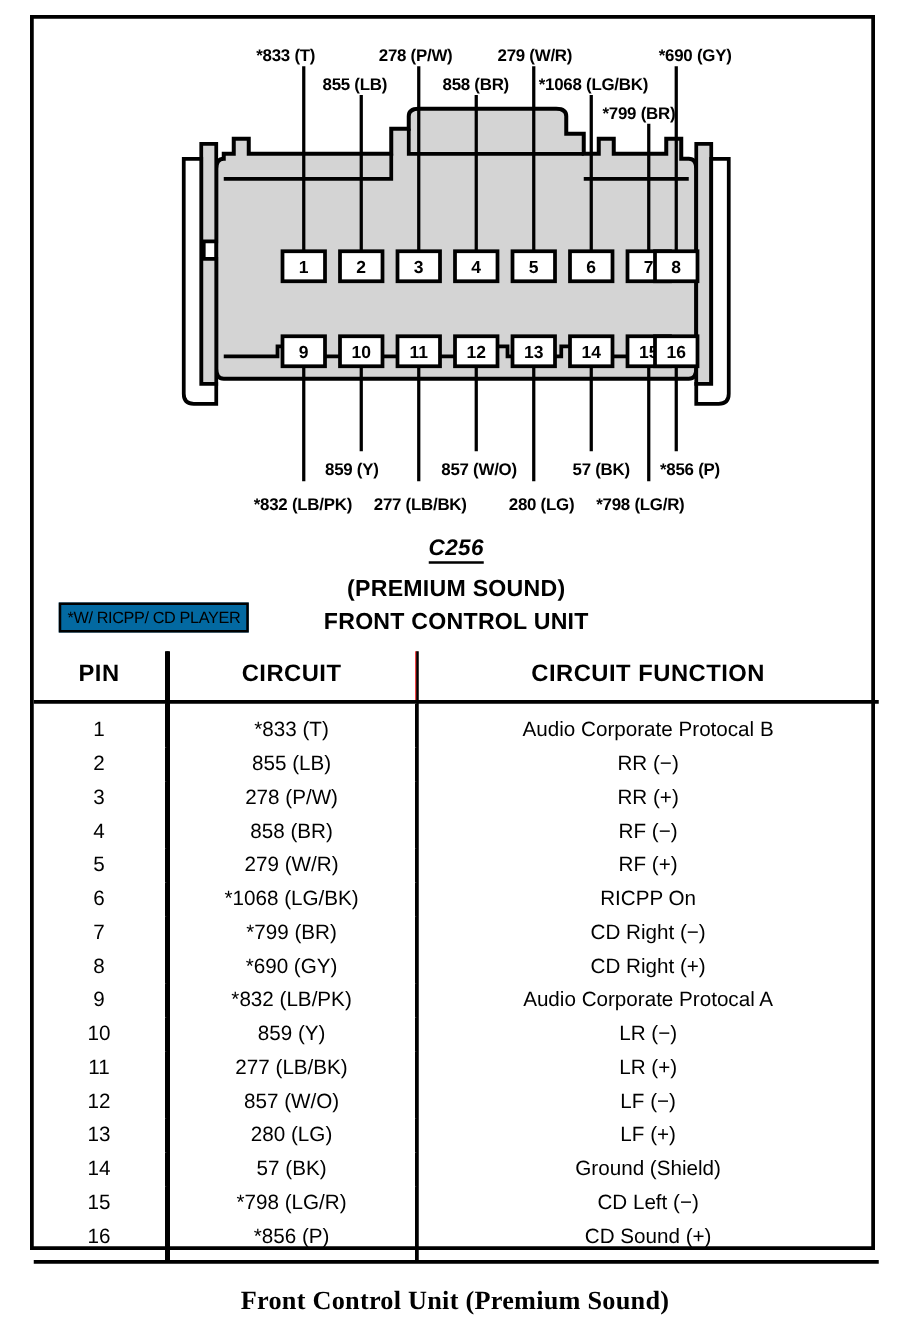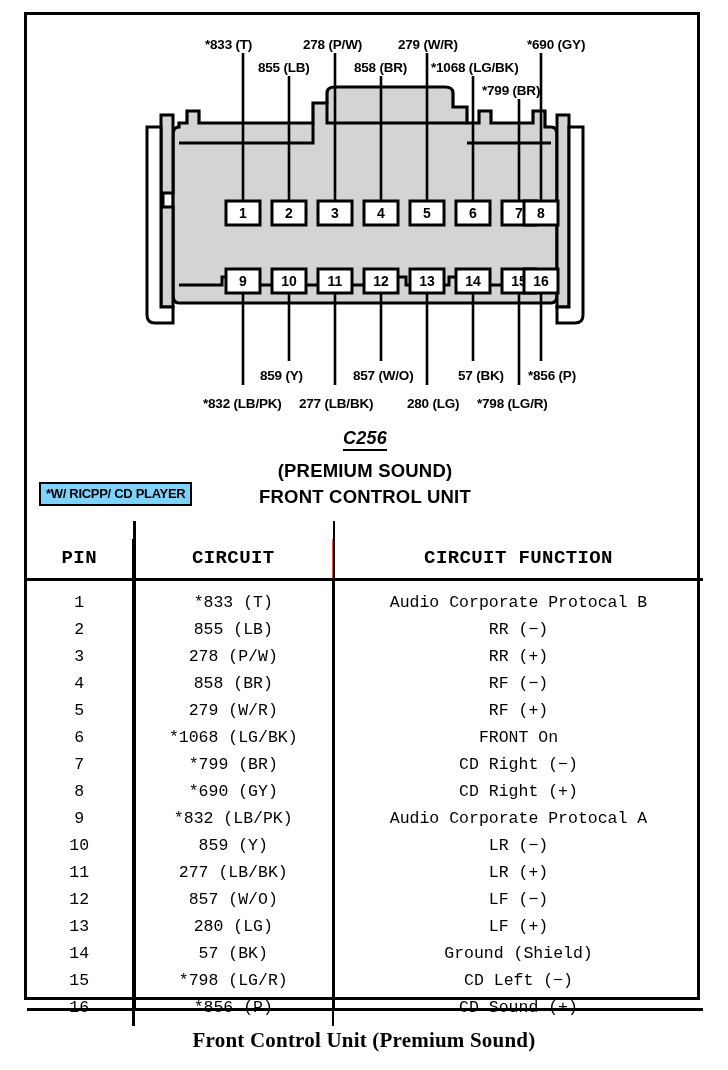--- a/index.html
+++ b/index.html
@@ -70,40 +70,39 @@
     top: 443px;
     width: 676px;
     text-align: center;
     font-size: 18.5px;
     font-weight: bold;
     line-height: 26px;
     letter-spacing: 0.2px;
   }
   #note-box {
     position: absolute;
-    left: 12px;
+    left: 20px;
     top: 467px;
     border: 2px solid #000;
     padding: 2px 5px 3px 5px;
     font-size: 13px;
-    font-weight: bold;
+    font-weight: normal;
     letter-spacing: -0.3px;
-    background: #7dd3fc;
+    background: #0369a1;
     line-height: 15px;
   }
 
   
   #pin-table {
     position: absolute;
     left: 0px;
-    top: 524px;
+    top: 506px;
     width: 676px;
     border-collapse: collapse;
     table-layout: fixed;
-    font-family: Liberation Mono, monospace;
   }
   #pin-table col.c-pin { width: 106px; }
   #pin-table col.c-cir { width: 200px; }
   #pin-table col.c-fun { width: 370px; }
 
   #pin-table thead th {
     font-size: 19px;
     font-weight: bold;
     letter-spacing: 0.4px;
     padding: 8px 0 9px 0;
@@ -366,21 +365,21 @@
           <td class="t-fun">RF (−)</td>
         </tr>
         <tr>
           <td class="t-pin">5</td>
           <td class="t-cir">279 (W/R)</td>
           <td class="t-fun">RF (+)</td>
         </tr>
         <tr>
           <td class="t-pin">6</td>
           <td class="t-cir">*1068 (LG/BK)</td>
-          <td class="t-fun">FRONT On</td>
+          <td class="t-fun">RICPP On</td>
         </tr>
         <tr>
           <td class="t-pin">7</td>
           <td class="t-cir">*799 (BR)</td>
           <td class="t-fun">CD Right (−)</td>
         </tr>
         <tr>
           <td class="t-pin">8</td>
           <td class="t-cir">*690 (GY)</td>
           <td class="t-fun">CD Right (+)</td>

